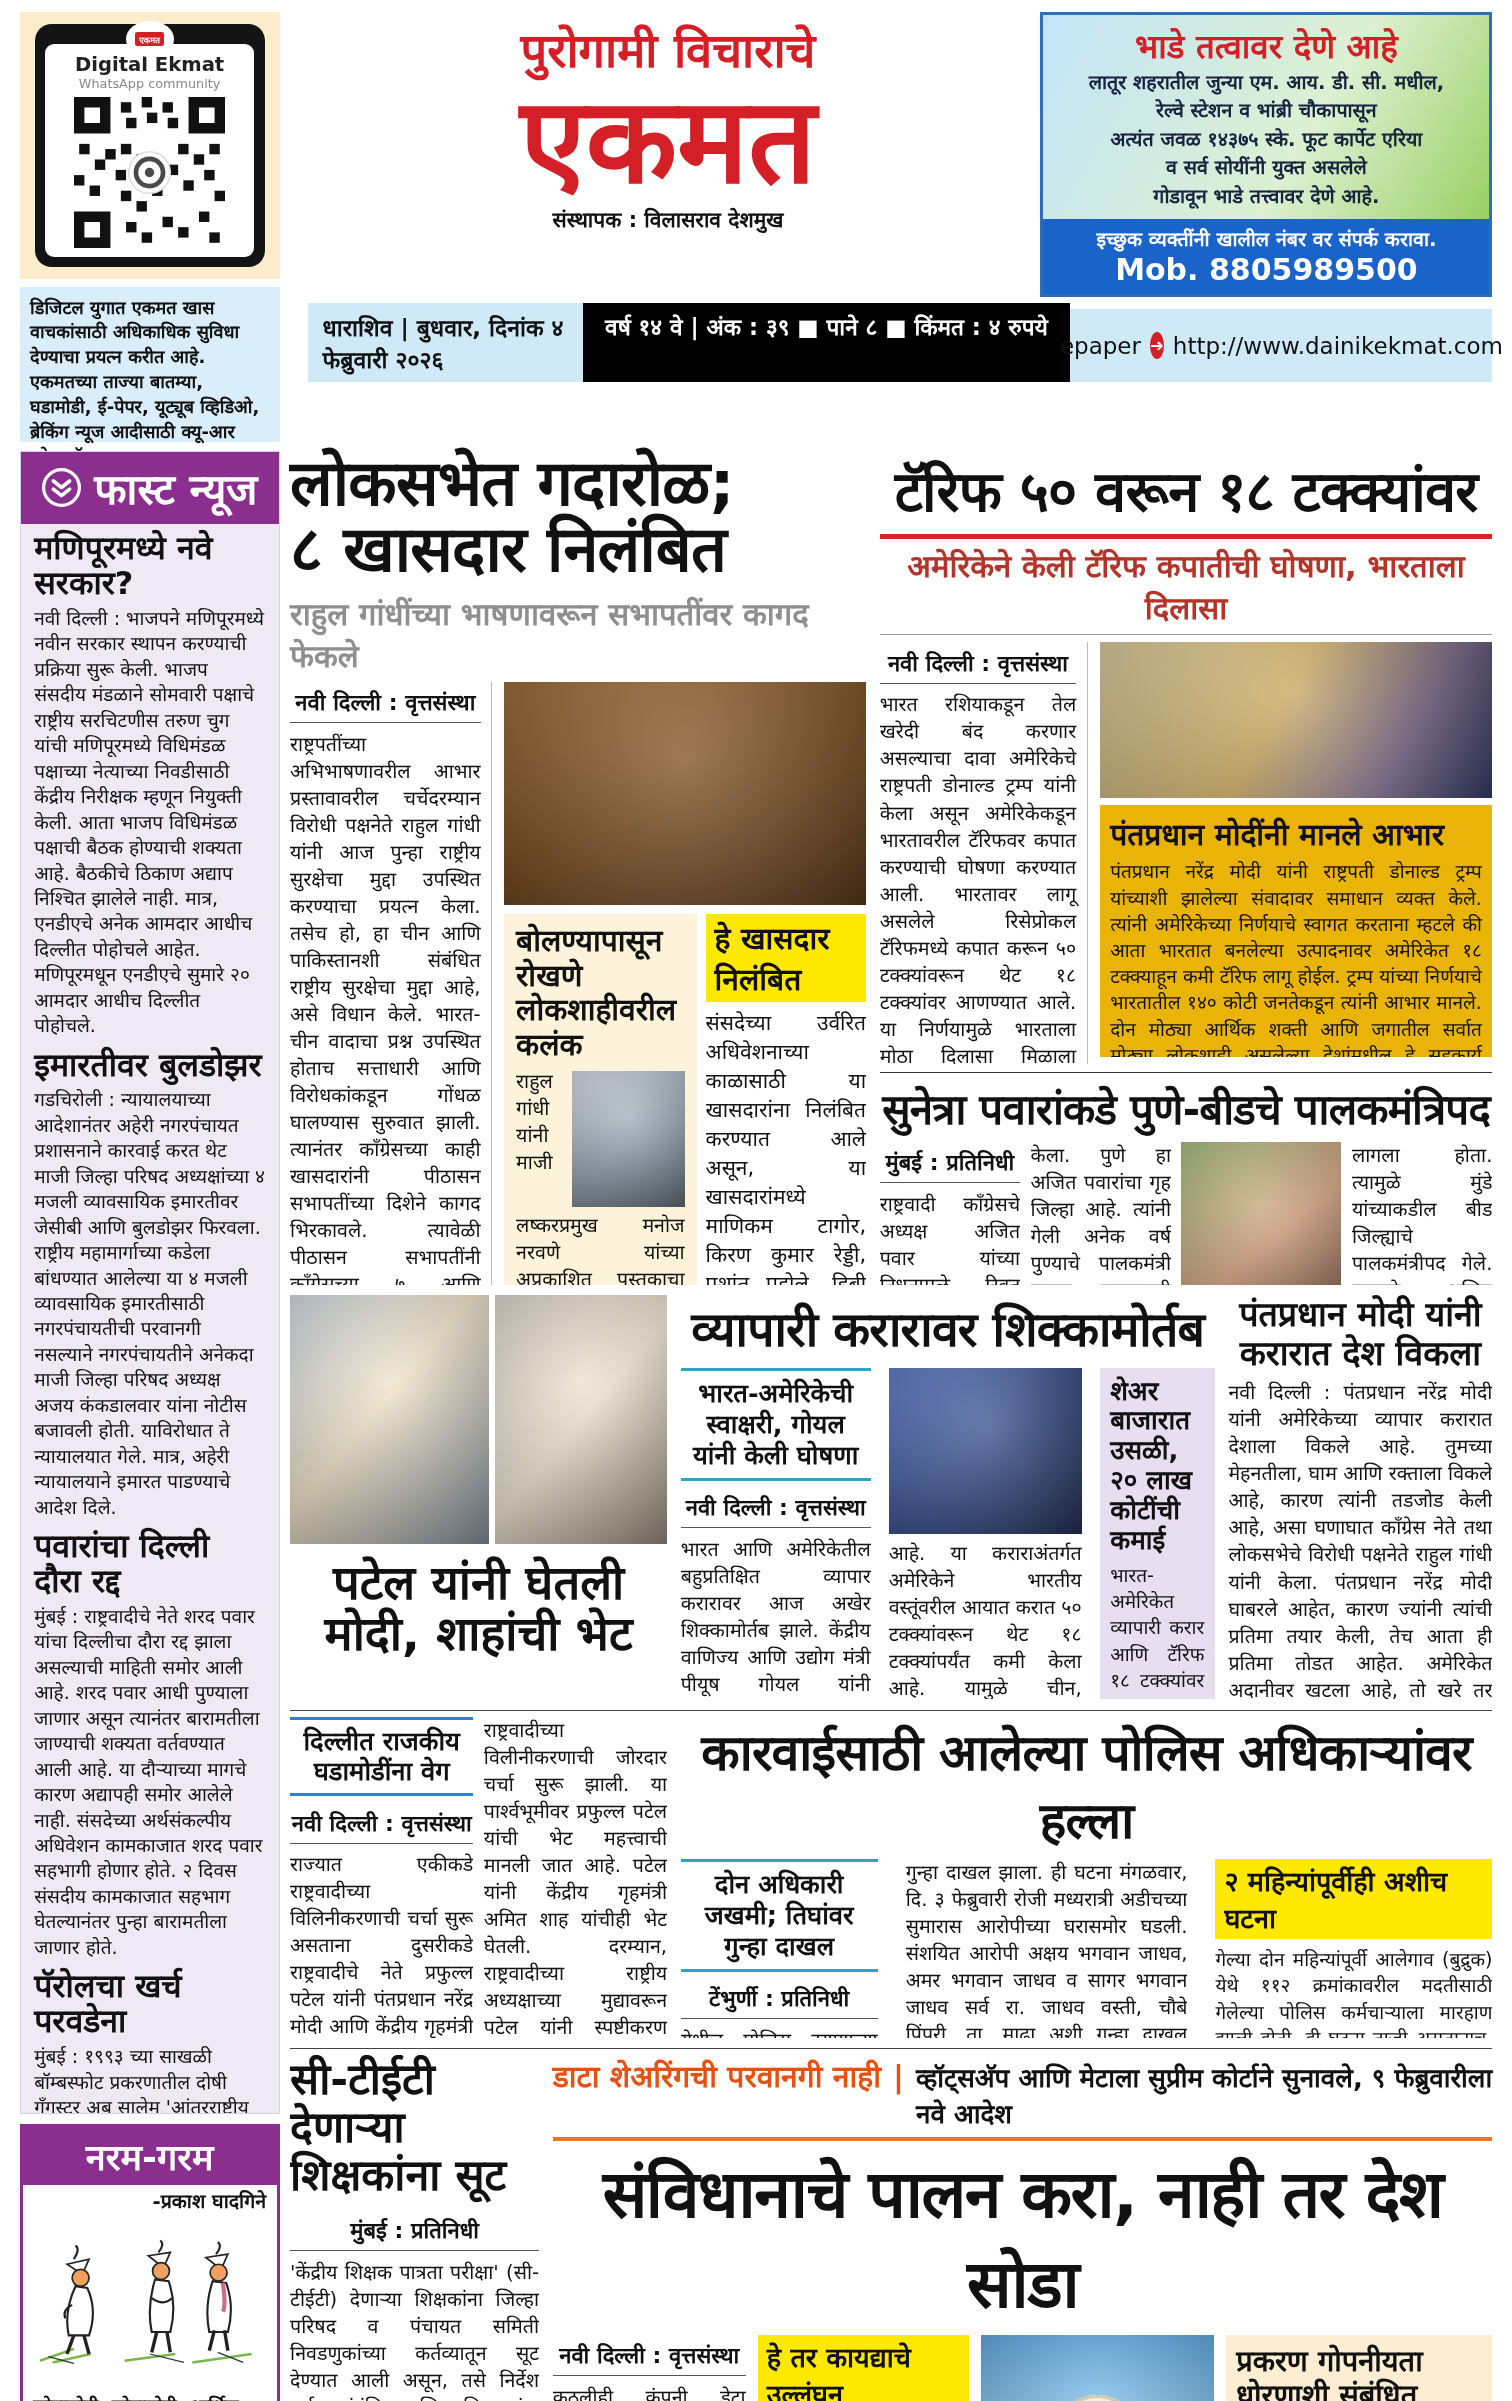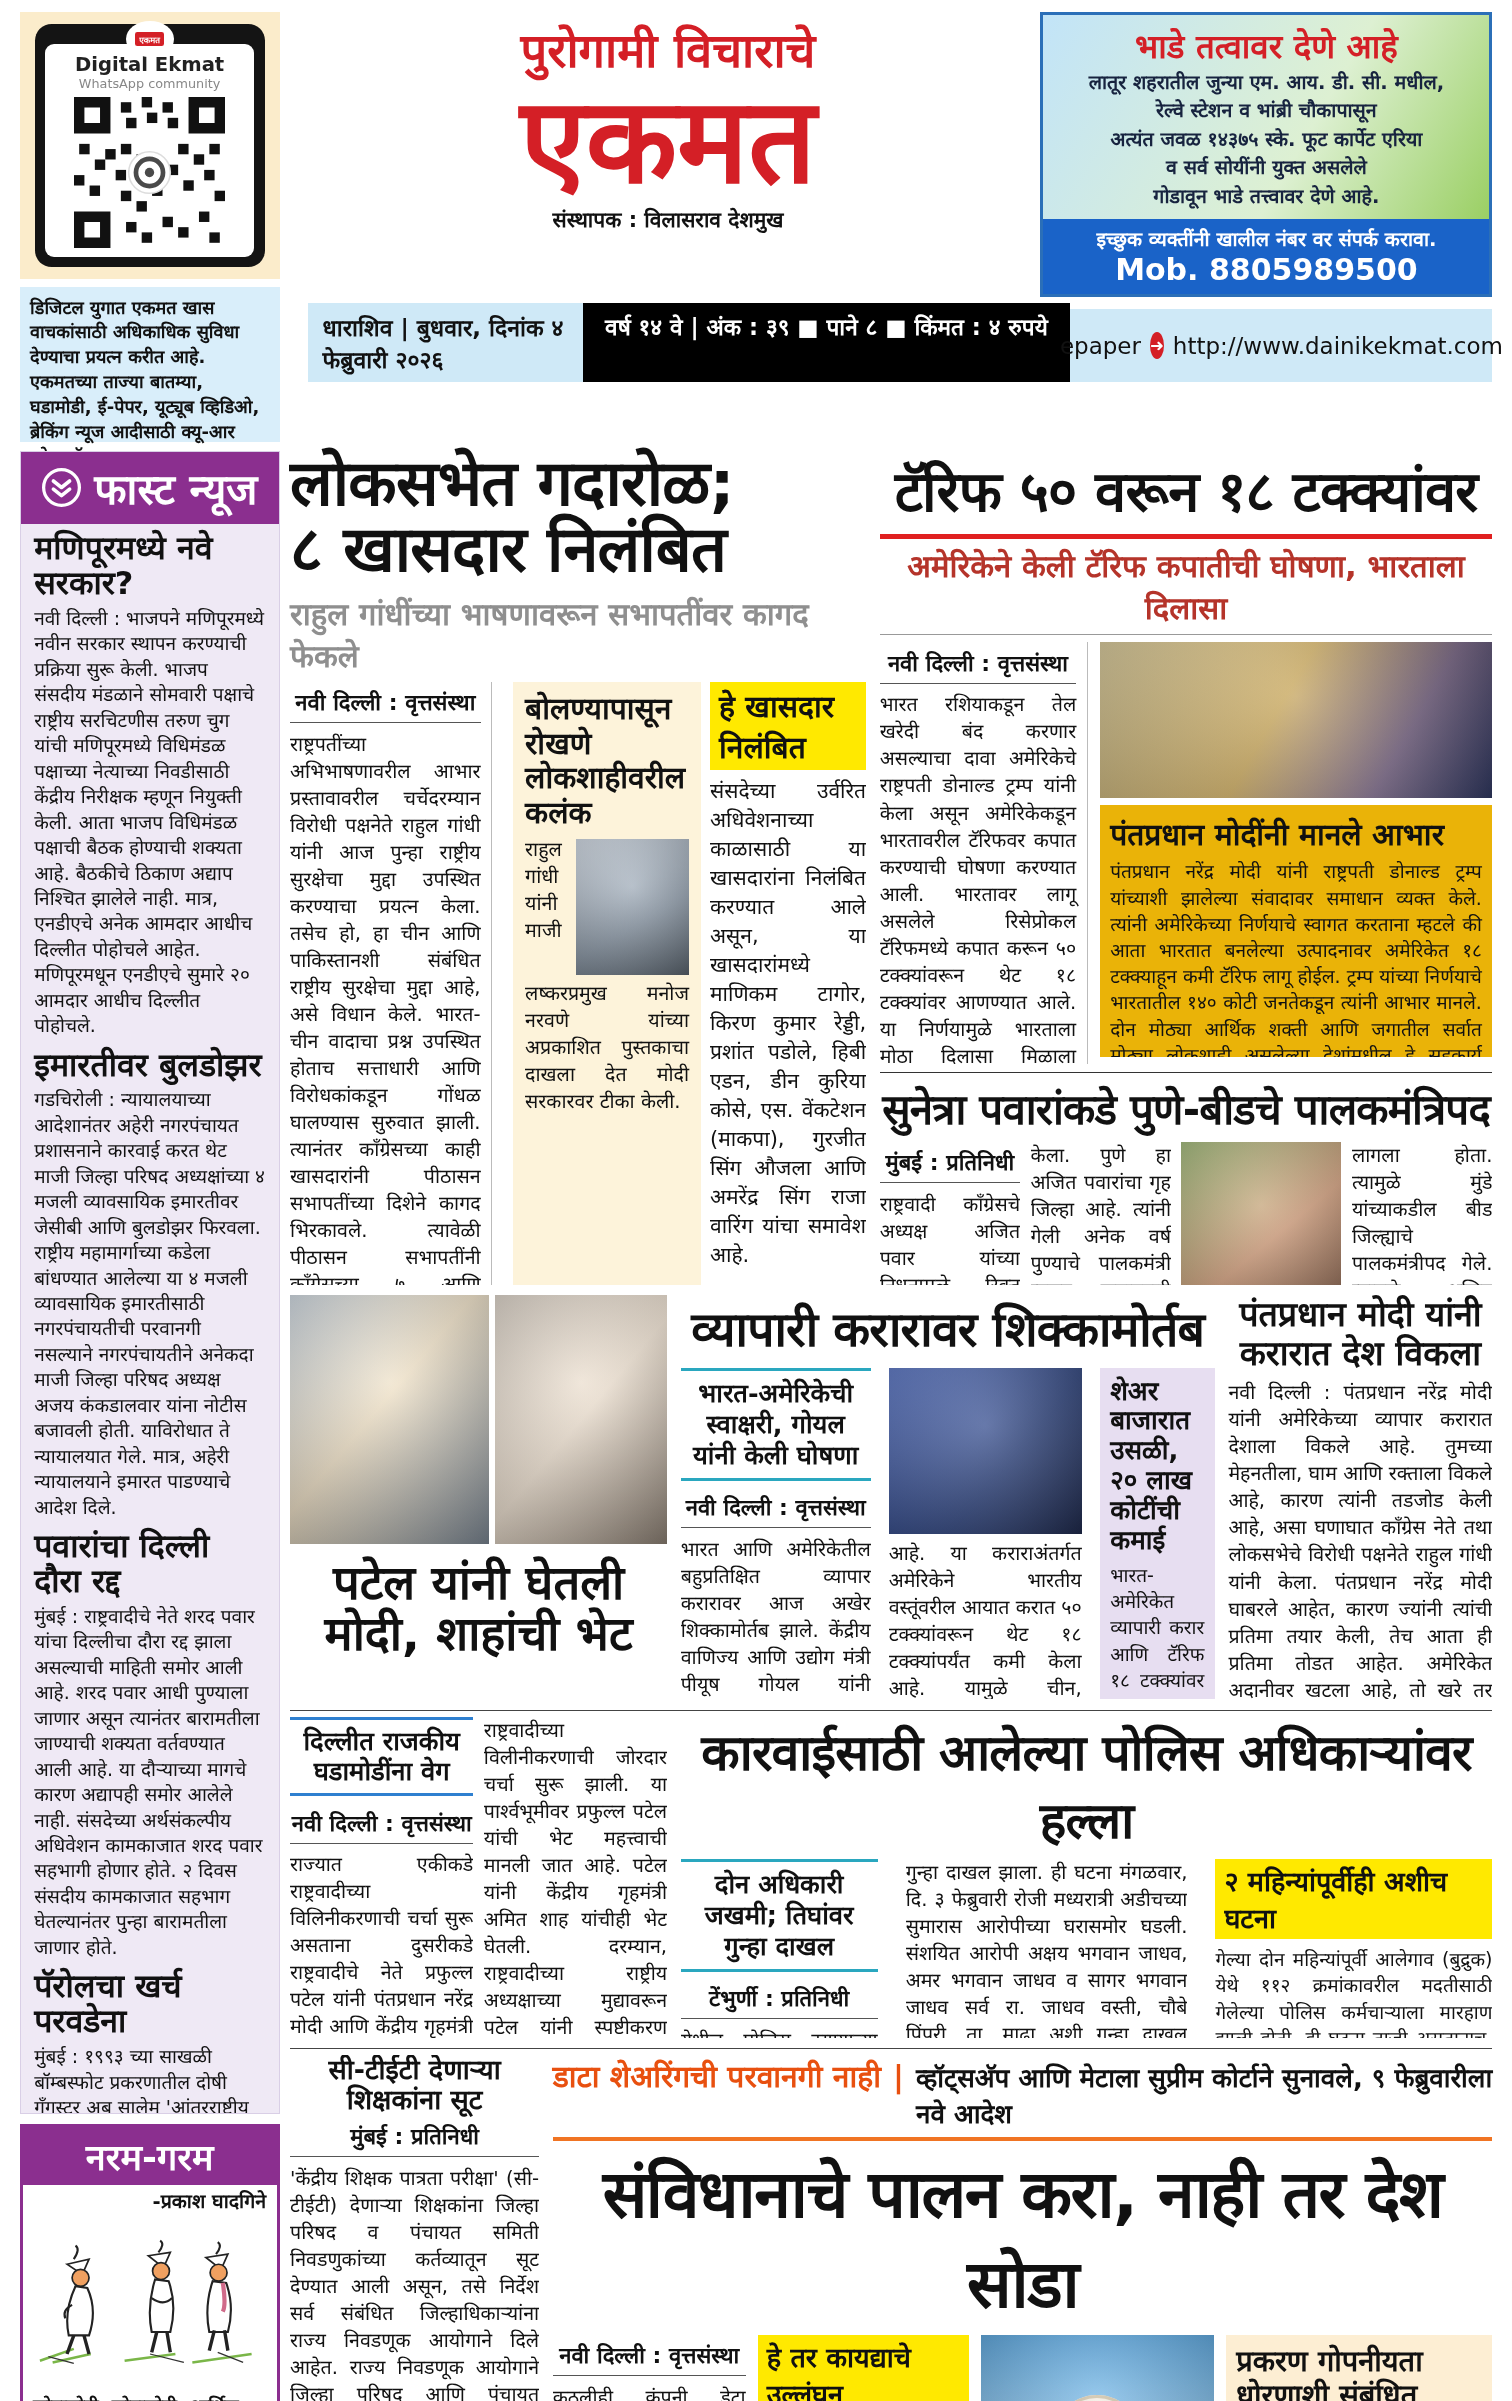--- a/index.html
+++ b/index.html
@@ -69,21 +69,21 @@
   .photo { background:linear-gradient(135deg,#b9a273,#8a6a43 60%,#5f482c); position:relative; }
   .photo:after { content:""; position:absolute; inset:0; background:radial-gradient(circle at 50% 35%, rgba(255,255,255,.22), rgba(0,0,0,.25)); }
 
   
   .row1 { display:flex; gap:13.6px; height:834px; }
   .lead { flex:0.94; min-width:0; display:flex; flex-direction:column; }
   .lead h1 { font-size:63px; line-height:1.06; letter-spacing:-0.8px; }
   .lead .sub { color:#8f8f8f; font-size:31px; font-weight:bold; margin:7.5px 0 6px; }
   .lead-body { display:flex; gap:12px; flex:1; min-height:0; }
   .lead-col { width:202px; flex:none; border-right:0.8px solid #bbb; padding-right:10.5px; }
-  .lead-right { flex:1; min-width:0; display:flex; flex-direction:row; gap:9px; }
+  .lead-right { flex:1; min-width:0; display:flex; flex-direction:column; gap:9px; }
   .ph-loksabha { height:223px; background:linear-gradient(160deg,#9b6b35,#7a4d20 50%,#55351a); }
   .lead-boxes { display:flex; gap:9px; flex:1; min-height:0; }
   .creambox { background:#fdf3da; padding:10.5px 12px; flex:1.05; overflow:hidden; }
   .creambox h3 { font-size:30px; line-height:1.15; margin-bottom:6px; }
   .ph-rahul { float:right; width:113px; height:136px; margin:3px 0 4.5px 7.5px;
               background:linear-gradient(150deg,#cfd8e2,#8d9aa8 60%,#5c6670); }
   .suspbox { flex:1; overflow:hidden; }
   .ytitle { display:inline-block; background:#ffe900; font-size:30px; font-weight:bold;
             padding:3px 9px; margin-bottom:7.5px; }
 
@@ -135,21 +135,21 @@
   .police { flex:1; min-width:0; display:flex; flex-direction:column; }
   .police h2 { font-size:50px; text-align:center; letter-spacing:-0.8px; margin-bottom:6px; }
   .pol-body { display:flex; gap:28px; flex:1; min-height:0; }
   .pol-c1 { width:197px; flex:none; }
   .pol-c2 { flex:1; min-width:0; }
   .pol-c3 { width:277px; flex:none; }
 
   
   .row4 { display:flex; gap:13.6px; height:423px; border-top:1.5px solid #444; padding-top:6px; }
   .ctet { width:249px; flex:none; overflow:hidden; }
-  .ctet h2 { font-size:27px; text-align:center; line-height:1.12; margin-bottom:0; }
+  .ctet h2 { font-size:43px; text-align:left; line-height:1.12; margin-bottom:10px; }
   .constitution { flex:1; min-width:0; display:flex; flex-direction:column; }
   .kicker { display:flex; align-items:baseline; gap:12px; border-bottom:4.5px solid #f07423; padding-bottom:6px; }
   .kicker .k1 { color:#e8500f; font-size:30px; font-weight:bold; white-space:nowrap; }
   .kicker .kd { font-size:30px; font-weight:bold; color:#e8500f; }
   .kicker .k2 { font-size:26px; font-weight:bold; }
   .constitution h1 { font-size:66px; text-align:center; letter-spacing:-1.5px; margin-top:4.5px; }
   .con-body { display:flex; gap:12px; margin-top:9px; flex:1; min-height:0; }
   .con-c1 { width:193px; flex:none; }
   .con-c2 { width:211px; flex:none; }
   .con-c3 { width:233px; flex:none; }

